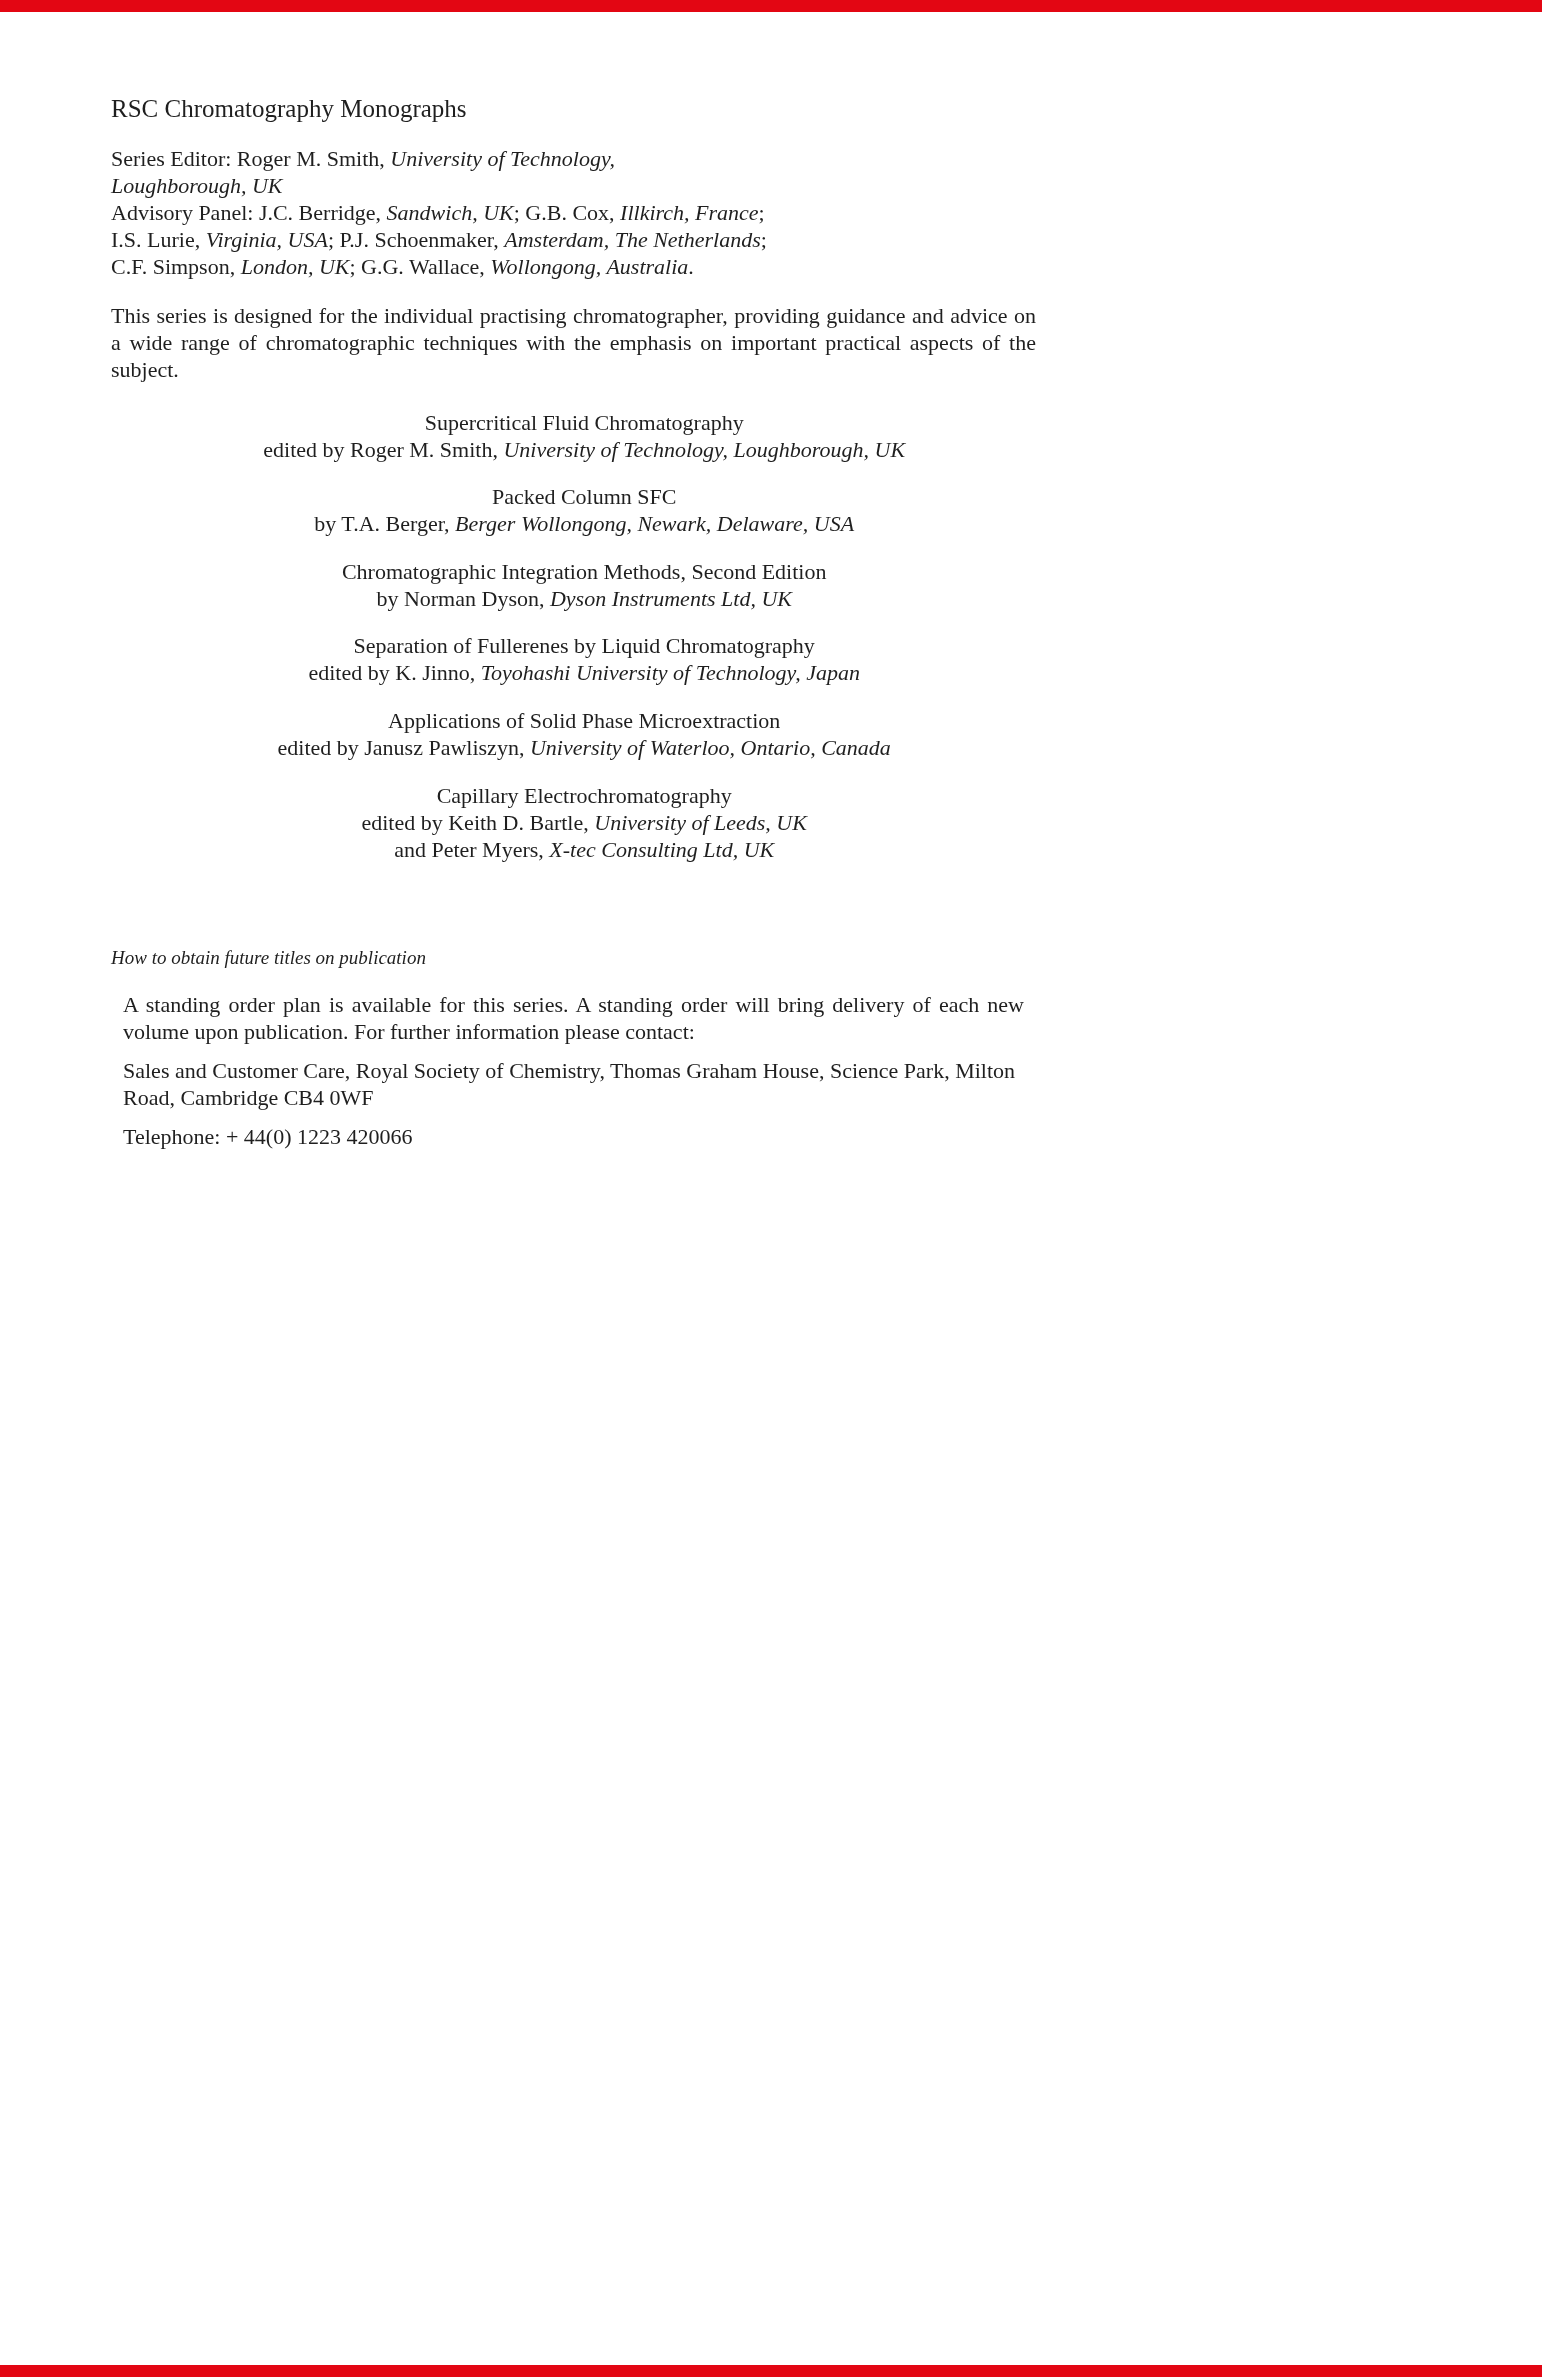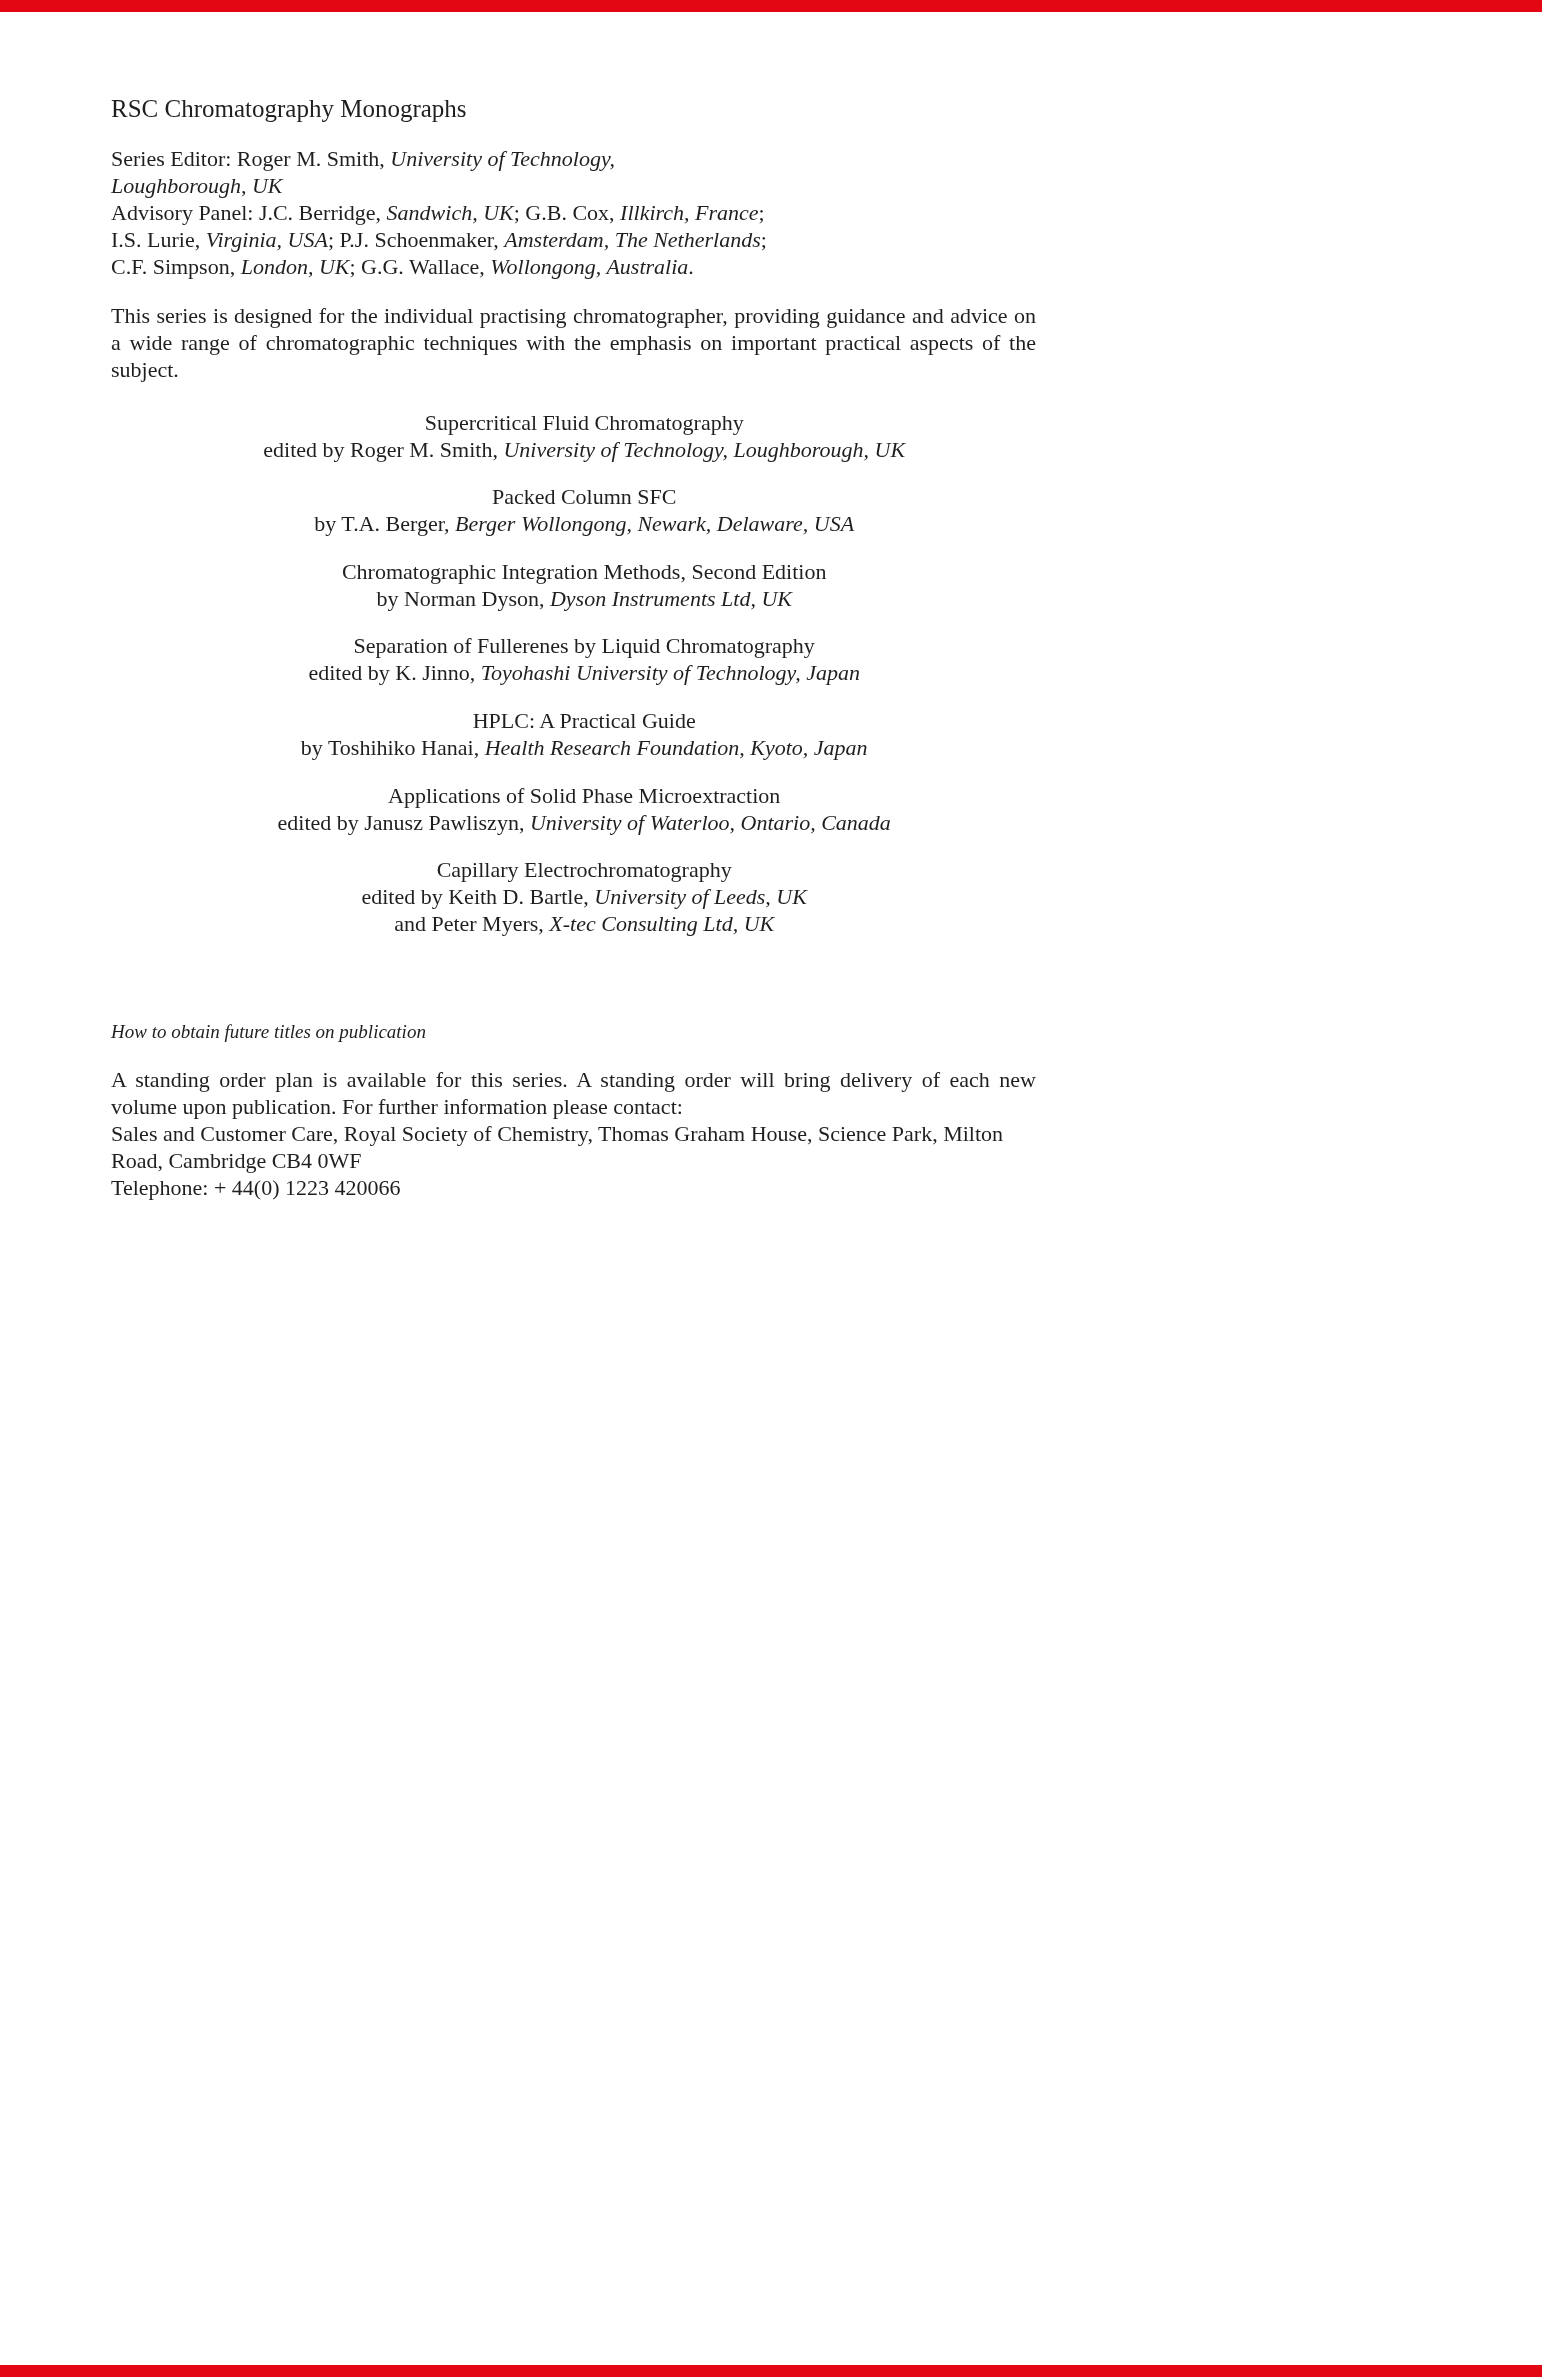--- a/index.html
+++ b/index.html
@@ -63,21 +63,21 @@
   .book p { margin: 0; text-align: center; }
 
   .how-to {
     margin-top: 81px;
     font-size: 19px;
     line-height: 27px;
     font-style: italic;
   }
 
   .standing { margin-top: 20.6px; }
-  .standing p { margin: 0; }
+  .standing p { margin: 12px; }
   .standing .justify { text-align: justify; }
 </style>
 </head>
 <body>
 
 <div class="edge-bar top"></div>
 <div class="edge-bar bottom"></div>
 
 <div class="content">
 
@@ -108,24 +108,20 @@
     <div class="book">
       <p class="line">Chromatographic Integration Methods, Second Edition</p>
       <p class="line"><span>by Norman Dyson, </span><span class="it">Dyson Instruments Ltd, UK</span></p>
     </div>
 
     <div class="book">
       <p class="line">Separation of Fullerenes by Liquid Chromatography</p>
       <p class="line"><span>edited by K. Jinno, </span><span class="it">Toyohashi University of Technology, Japan</span></p>
     </div>
 
-    <div class="book">
-      <p class="line">HPLC: A Practical Guide</p>
-      <p class="line"><span>by Toshihiko Hanai, </span><span class="it">Health Research Foundation, Kyoto, Japan</span></p>
-    </div>
 
     <div class="book">
       <p class="line">Applications of Solid Phase Microextraction</p>
       <p class="line"><span>edited by Janusz Pawliszyn, </span><span class="it">University of Waterloo, Ontario, Canada</span></p>
     </div>
 
     <div class="book">
       <p class="line">Capillary Electrochromatography</p>
       <p class="line"><span>edited by Keith D. Bartle, </span><span class="it">University of Leeds, UK</span></p>
       <p class="line"><span>and Peter Myers, </span><span class="it">X-tec Consulting Ltd, UK</span></p>

